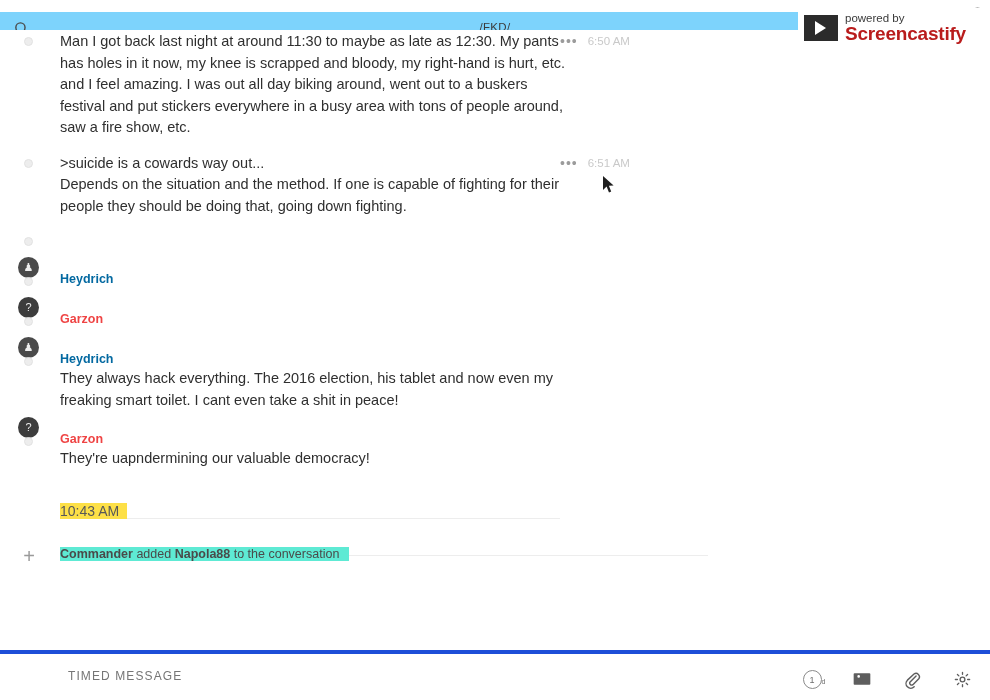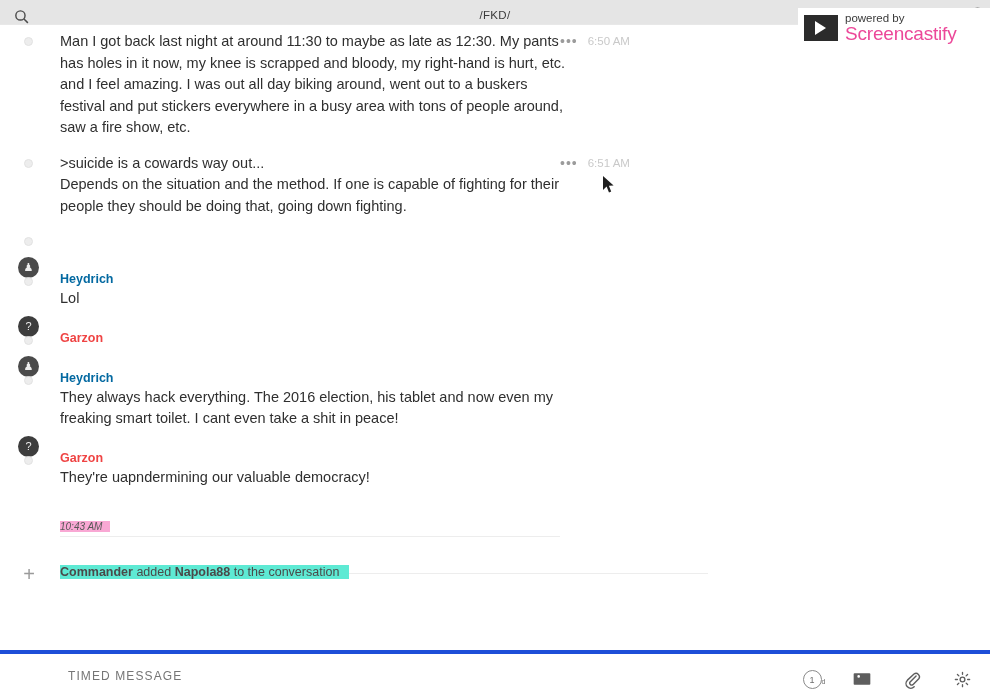--- a/index.html
+++ b/index.html
@@ -12,23 +12,23 @@
     color: #222;
   }
   #app {
     position: relative;
     width: 990px; height: 700px;
     background: #fff;
   }
 
   
   .topbar {
-    position: absolute; top: 0; left: 0;
+    position: absolute; top: 12px; left: 0;
     width: 990px; height: 25px;
-    background: #e5e5e5;
+    background: #7dd3fc;
     border-bottom: 1px solid #e8e8e8;
   }
   .search-icon-wrap {
     position: absolute; left: 10px; top: 5px;
     width: 22px; height: 22px;
     display: flex; align-items: center; justify-content: center;
     cursor: pointer;
   }
   .search-icon-wrap svg { display: block; }
   .room-title {
@@ -134,26 +134,25 @@
 
   
   .timestamp-sep {
     position: relative;
     height: 34px;
     margin-top: 22px;
   }
   .timestamp-sep .label {
     position: absolute;
     left: 60px; top: 10px;
-    font-size: 10px;
+    font-size: 14px;
     color: #585858;
-    background: #f9a8d4;
+    background: #fde047;
     padding-right: 8px;
     z-index: 2;
-    font-style: italic;
   }
   .timestamp-sep .rule {
     position: absolute;
     left: 60px; right: 430px; top: 25px;
     height: 1px;
     background: #ededed;
   }
 
   
   .sysrow {
@@ -268,22 +267,22 @@
     border-top: 7px solid transparent;
     border-bottom: 7px solid transparent;
   }
   .castify .txt { line-height: 1.05; }
   .castify .pw {
     font-size: 11.5px;
     color: #3a3a3a;
   }
   .castify .brand {
     font-size: 19px;
-    font-weight: normal;
-    color: #ec4899;
+    font-weight: bold;
+    color: #b91c1c;
     letter-spacing: -.2px;
   }
 
   
   .tr-icons {
     position: absolute;
     top: 6px; right: 4px;
     display: flex; align-items: center; gap: 14px;
     color: #6f6f6f;
   }
@@ -369,21 +368,20 @@
     </div>
 
     <div class="msg block block-with-avatar">
       <div class="msg-row">
         <div class="gutter">
           <div class="avatar"><span class="glyph">♟</span></div>
           <div class="dot"></div>
         </div>
         <div class="body">
           <div class="sender red">Heydrich</div>
-          <div class="text">Lol</div>
         </div>
       </div>
     </div>
 
     <div class="msg block block-with-avatar">
       <div class="msg-row">
         <div class="gutter">
           <div class="avatar dark"><span class="glyph">?</span></div>
           <div class="dot"></div>
         </div>

